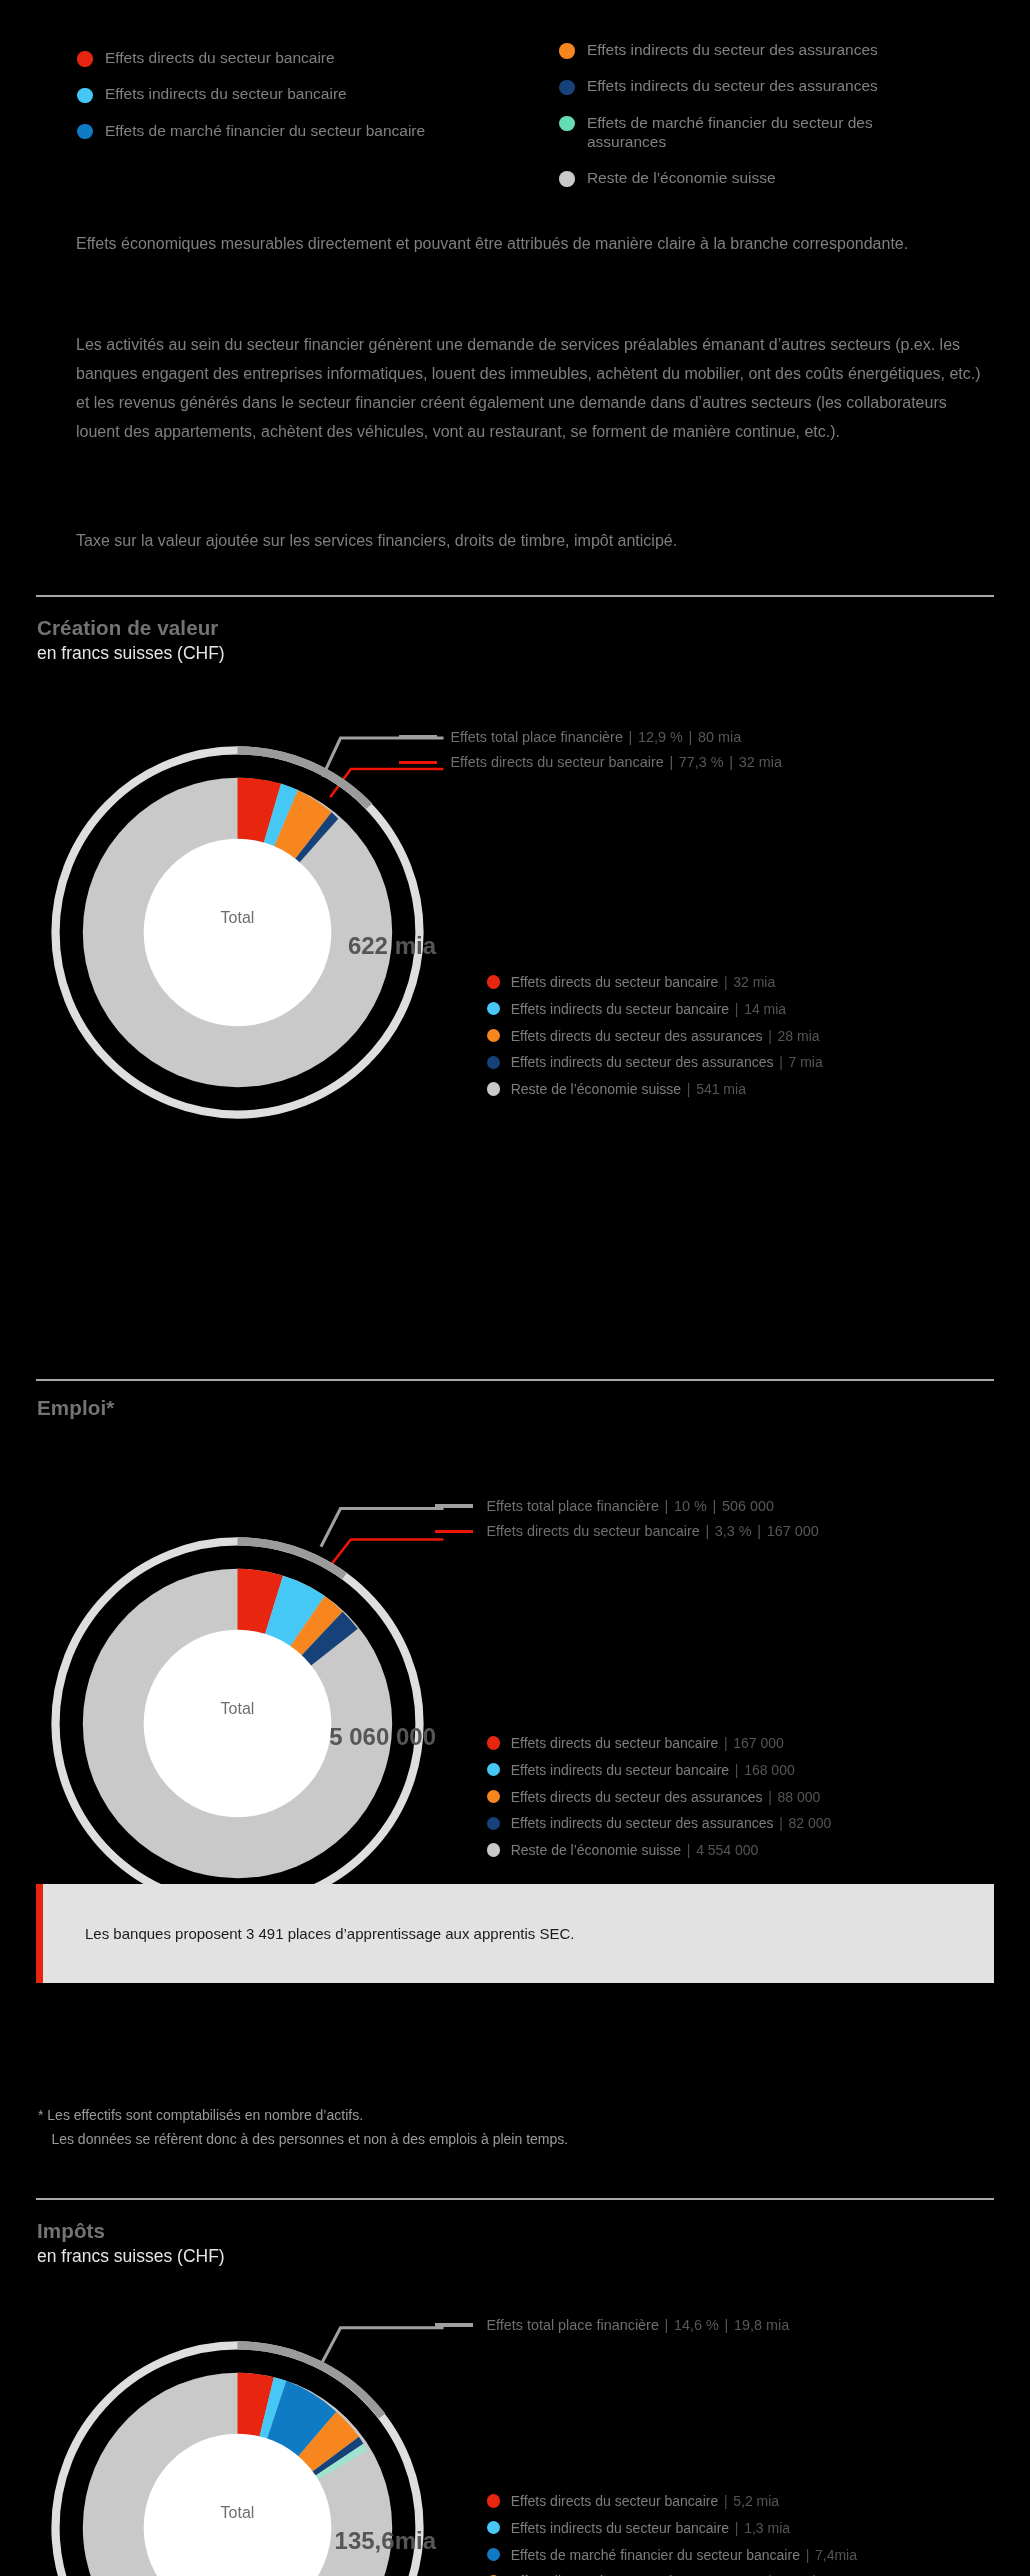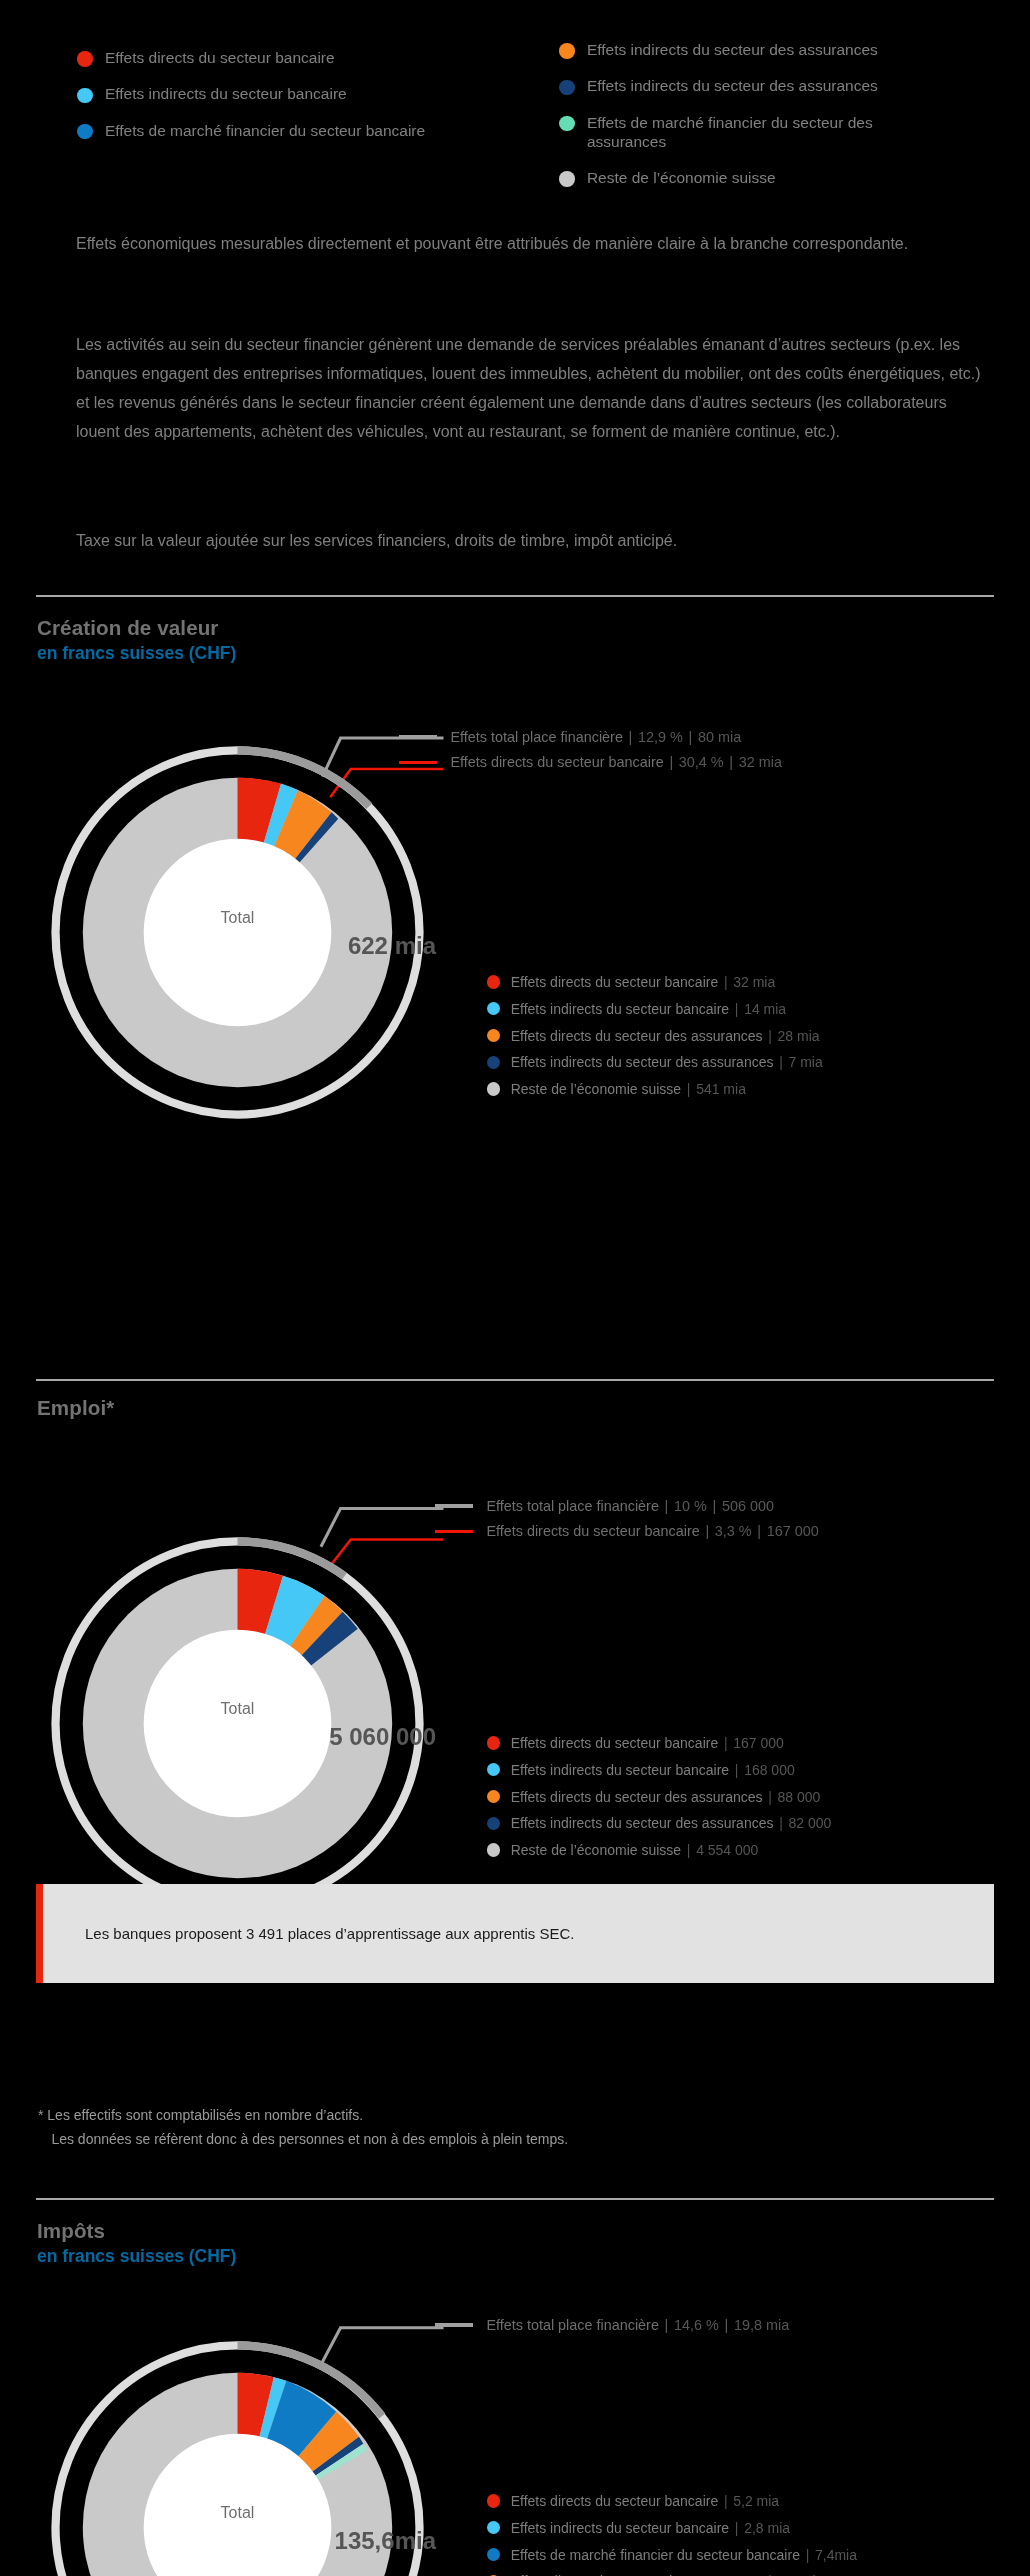--- a/index.html
+++ b/index.html
@@ -70,23 +70,22 @@
     position: absolute;
     left: 37px;
     color: #737373;
     font-size: 20.6px;
     font-weight: bold;
     letter-spacing: 0.1px;
   }
   .sect-sub {
     position: absolute;
     left: 37px;
-    color: #0369a1;
+    color: #e5e5e5;
     font-size: 17.5px;
-    font-weight: bold;
   }
 
   
   .donut-wrap { position: absolute; }
   .donut-wrap svg { display: block; }
   .donut-center-top {
     position: absolute;
     width: 100%;
     text-align: center;
     color: #6e6e6e;
@@ -227,21 +226,21 @@
   <div class="lead-group" style="left:399px; top:729px;">
     <div class="lead-row">
       <span class="lead-dash" style="background:#a0a0a0"></span>
       <span class="lead-text">
         <span>Effets total place financière</span><span class="sep">|</span><span class="muted">12,9 %</span><span class="sep">|</span><span class="muted">80 mia</span>
       </span>
     </div>
     <div class="lead-row">
       <span class="lead-dash" style="background:#f01505"></span>
       <span class="lead-text">
-        <span>Effets directs du secteur bancaire</span><span class="sep">|</span><span class="muted">30,4 %</span><span class="sep">|</span><span class="muted">32 mia</span>
+        <span>Effets directs du secteur bancaire</span><span class="sep">|</span><span class="muted">77,3 %</span><span class="sep">|</span><span class="muted">32 mia</span>
       </span>
     </div>
   </div>
 
   <div class="donut-wrap" style="left:39px; top:734px; width:397px; height:397px;">
     <svg width="397" height="397" viewBox="0 0 770 770">
 
       <circle cx="385" cy="385" r="353" fill="none" stroke="#dedede" stroke-width="16"></circle>
 
       <path d="M 385 32 A 353 353 0 0 1 640.6 140.1" fill="none" stroke="#9b9b9b" stroke-width="16"></path>
@@ -391,21 +390,21 @@
     <div class="donut-center-val" style="top:198px">135,6mia</div>
   </div>
 
   <div class="c-legend" style="left:487px; top:2493px;">
     <div class="cl-row">
       <span class="cl-dot" style="background:#e8260f"></span>
       <span class="cl-text"><span>Effets directs du secteur bancaire</span><span class="sep">|</span><span class="val">5,2 mia</span></span>
     </div>
     <div class="cl-row">
       <span class="cl-dot" style="background:#45c8f5"></span>
-      <span class="cl-text"><span>Effets indirects du secteur bancaire</span><span class="sep">|</span><span class="val">2,8 mia</span></span>
+      <span class="cl-text"><span>Effets indirects du secteur bancaire</span><span class="sep">|</span><span class="val">1,3 mia</span></span>
     </div>
     <div class="cl-row">
       <span class="cl-dot" style="background:#0f7bc4"></span>
       <span class="cl-text"><span>Effets de marché financier du secteur bancaire</span><span class="sep">|</span><span class="val">7,4mia</span></span>
     </div>
     <div class="cl-row">
       <span class="cl-dot" style="background:#f7861f"></span>
       <span class="cl-text"><span>Effets directs du secteur des assurances</span><span class="sep">|</span><span class="val">3,8 mia</span></span>
     </div>
 

